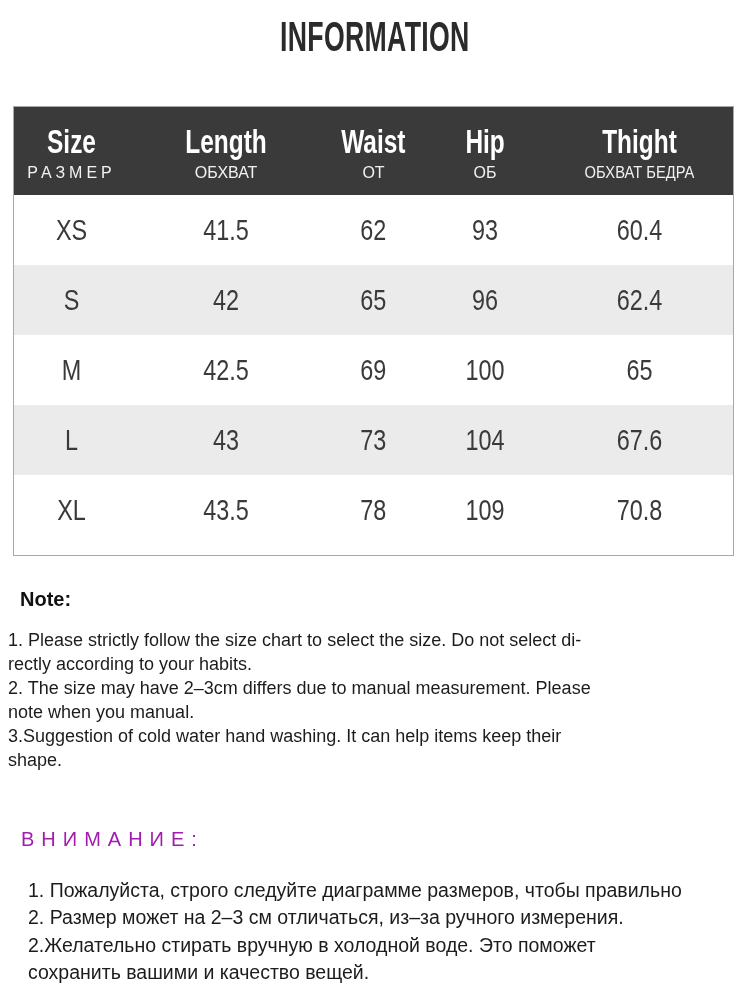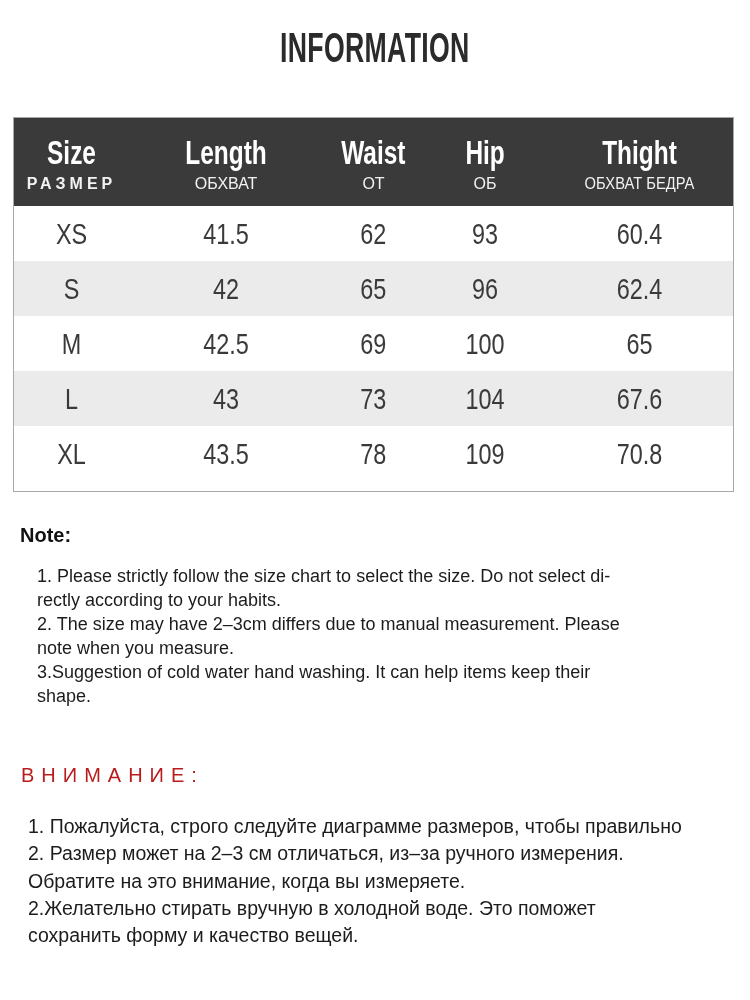--- a/index.html
+++ b/index.html
@@ -11,21 +11,21 @@
     height: 1000px;
     background: #ffffff;
     font-family: "Liberation Sans", sans-serif;
     overflow: hidden;
     position: relative;
   }
 
   
   .page-title-wrap {
     text-align: center;
-    margin-top: 25px;
+    margin-top: 14px;
     height: 44px;
     line-height: 44px;
   }
   .page-title {
     display: inline-block;
     font-size: 43px;
     font-weight: 700;
     color: #2b2b2b;
     letter-spacing: 0.5px;
     transform: scaleX(0.62);
@@ -73,24 +73,24 @@
     white-space: nowrap;
   }
   .hdr-ru {
     display: block;
     font-size: 16px;
     font-weight: 400;
     color: #f2f2f2;
     line-height: 24px;
     white-space: nowrap;
   }
-  .hdr-ru.spaced { letter-spacing: 4px; font-weight: bold; }
+  .hdr-ru.spaced { letter-spacing: 4px; }
   .hdr-ru.tight  { letter-spacing: 0px; transform: scaleX(0.92); transform-origin: 50% 50%; }
 
-  .size-table tbody tr { height: 55px; background: #ffffff; }
+  .size-table tbody tr { height: 70px; background: #ffffff; }
   .size-table tbody tr.alt { background: #ebebeb; }
   .size-table td {
     padding: 0;
     text-align: center;
     vertical-align: middle;
   }
   .cell-val {
     display: block;
     font-size: 30px;
     font-weight: 400;
@@ -100,34 +100,34 @@
     white-space: nowrap;
   }
 
   
   .note-heading {
     margin: 32px 0 0 20px;
     font-size: 20px;
     font-weight: 600;
     color: #111111;
   }
-  .notes-en { margin: 17px 0 0 37px; }
+  .notes-en { margin: 17px 0 0 8px; }
   .notes-en .note-line {
     font-size: 18px;
     line-height: 24px;
     color: #1c1c1c;
     white-space: nowrap;
   }
 
   
   .warn-heading {
     margin: 56px 0 0 21px;
     font-size: 20px;
     font-weight: 500;
-    color: #b91c1c;
+    color: #a21caf;
     letter-spacing: 7px;
   }
   .notes-ru { margin: 26px 0 0 28px; }
   .notes-ru .note-line {
     font-size: 19.5px;
     line-height: 27.3px;
     color: #1c1c1c;
     white-space: nowrap;
   }
 </style>
@@ -260,26 +260,25 @@
     </tbody>
   </table>
 </div>
 
 <div class="note-heading">Note:</div>
 
 <div class="notes-en">
   <div class="note-line">1. Please strictly follow the size chart  to select the size. Do not select di-</div>
   <div class="note-line">rectly according to your habits.</div>
   <div class="note-line">2. The size may have 2–3cm differs due to manual measurement. Please</div>
-  <div class="note-line">note when you measure.</div>
+  <div class="note-line">note when you manual.</div>
   <div class="note-line">3.Suggestion of cold water hand washing. It can help items keep their</div>
   <div class="note-line">shape.</div>
 </div>
 
 <div class="warn-heading">ВНИМАНИЕ:</div>
 
 <div class="notes-ru">
   <div class="note-line">1. Пожалуйста, строго следуйте диаграмме размеров, чтобы правильно</div>
   <div class="note-line">2. Размер может на 2–3 см отличаться, из–за ручного измерения.</div>
-  <div class="note-line">Обратите на это внимание, когда вы измеряете.</div>
   <div class="note-line">2.Желательно стирать вручную в холодной воде. Это поможет</div>
-  <div class="note-line">сохранить форму и качество вещей.</div>
+  <div class="note-line">сохранить вашими и качество вещей.</div>
 </div>
 
 </body></html>

